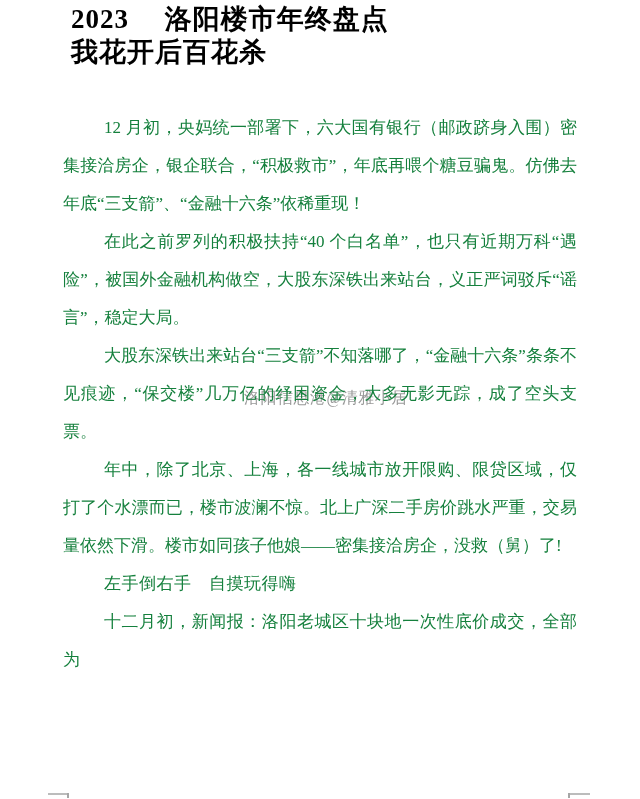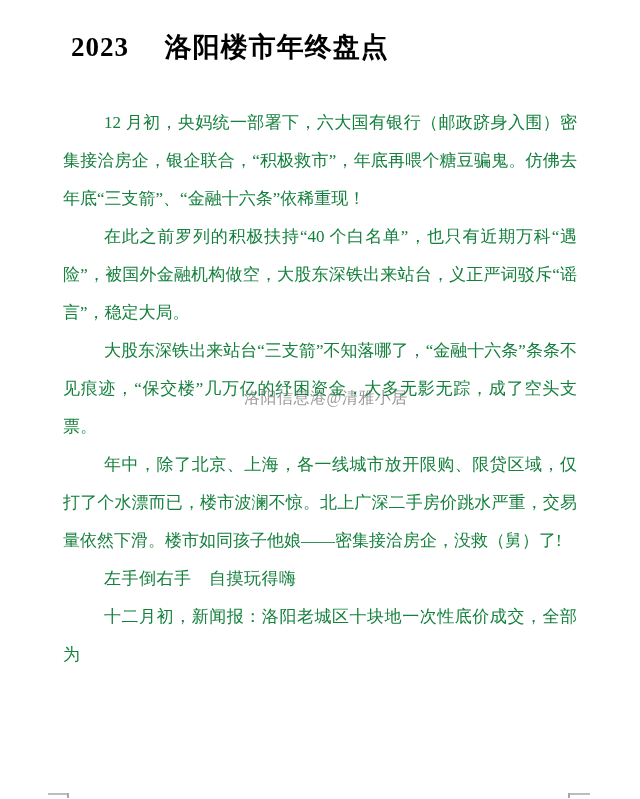--- a/index.html
+++ b/index.html
@@ -13,21 +13,20 @@
     height: 799px;
     background: #ffffff;
     overflow: hidden;
     font-family: "Liberation Serif", "DejaVu Serif", serif;
     color: #000000;
   }
   .content {
     position: relative;
     z-index: 1;
     padding: 3px 63px 0 63px;
-    margin-top: 28px;
   }
   .doc-title {
     margin: 0;
     padding-left: 8px;
     font-size: 27px;
     font-weight: bold;
     line-height: 33px;
     letter-spacing: 1px;
     color: #000000;
   }
@@ -89,20 +88,21 @@
 <body>
 
 <div class="page">
 
   <div class="watermark">洛阳信息港@清雅小居</div>
 
   <div class="content">
 
     <h1 class="doc-title">
       <div class="title-line">2023　 洛阳楼市年终盘点</div>
+      <div class="title-line">我花开后百花杀</div>
     </h1>
 
     <div class="body-text">
       <p class="para">12 月初，央妈统一部署下，六大国有银行（邮政跻身入围）密集接洽房企，银企联合，“积极救市”，年底再喂个糖豆骗鬼。仿佛去年底“三支箭”、“金融十六条”依稀重现！</p>
       <p class="para">在此之前罗列的积极扶持“40 个白名单”，也只有近期万科“遇险”，被国外金融机构做空，大股东深铁出来站台，义正严词驳斥“谣言”，稳定大局。</p>
       <p class="para">大股东深铁出来站台“三支箭”不知落哪了，“金融十六条”条条不见痕迹，“保交楼”几万亿的纾困资金，大多无影无踪，成了空头支票。</p>
       <p class="para">年中，除了北京、上海，各一线城市放开限购、限贷区域，仅打了个水漂而已，楼市波澜不惊。北上广深二手房价跳水严重，交易量依然下滑。楼市如同孩子他娘——密集接洽房企，没救（舅）了!</p>
       <p class="para subheading">左手倒右手　自摸玩得嗨</p>
       <p class="para">十二月初，新闻报：洛阳老城区十块地一次性底价成交，全部为</p>
     </div>

